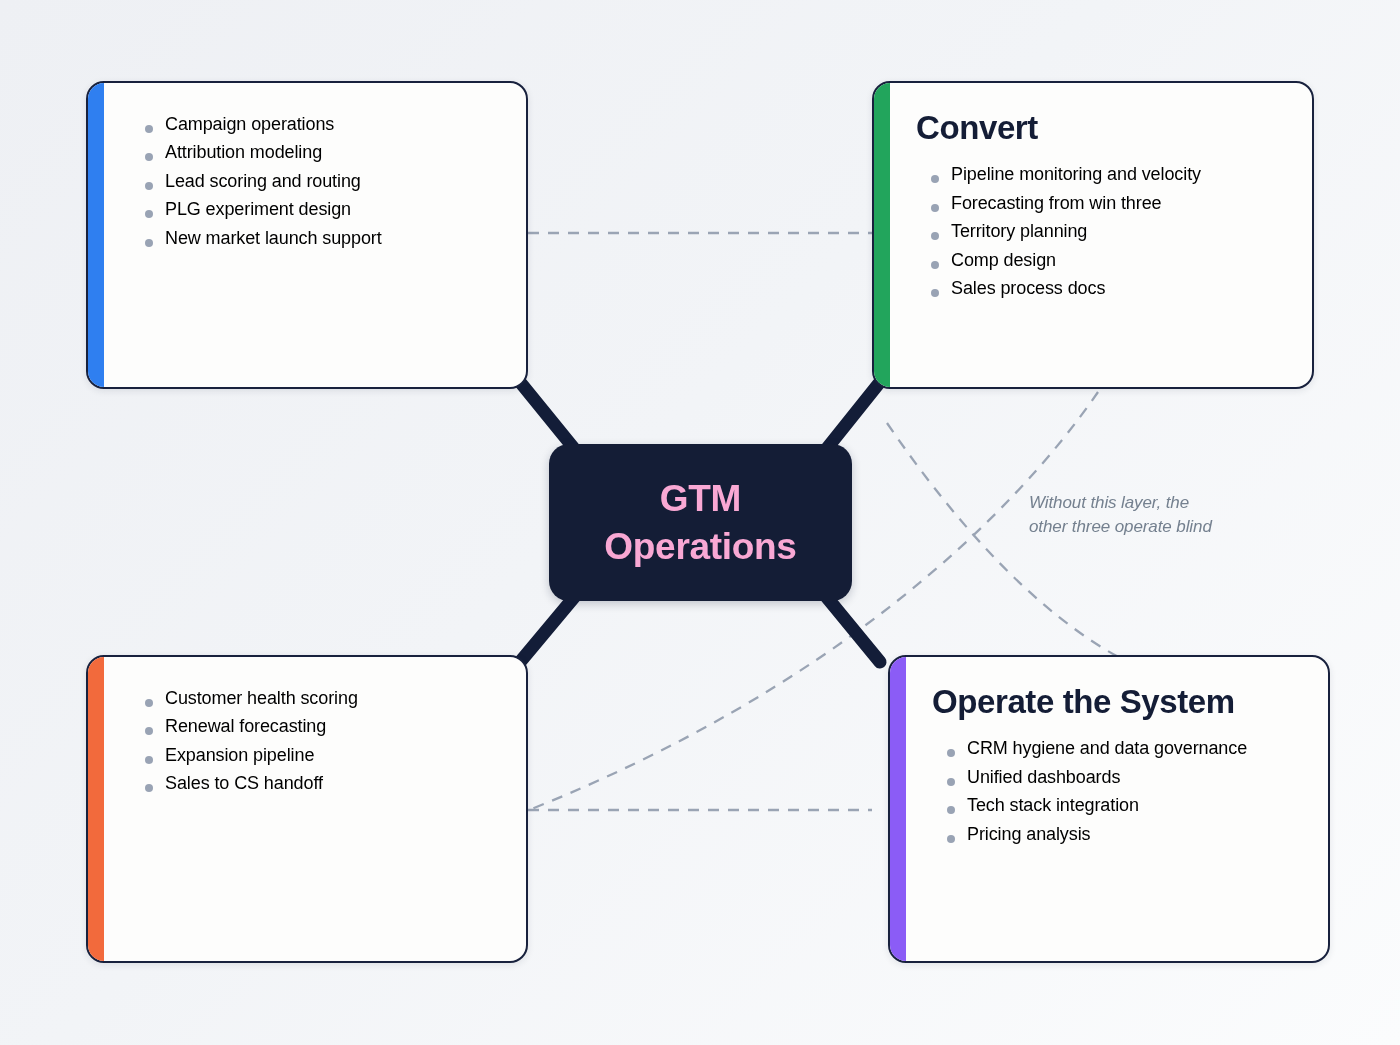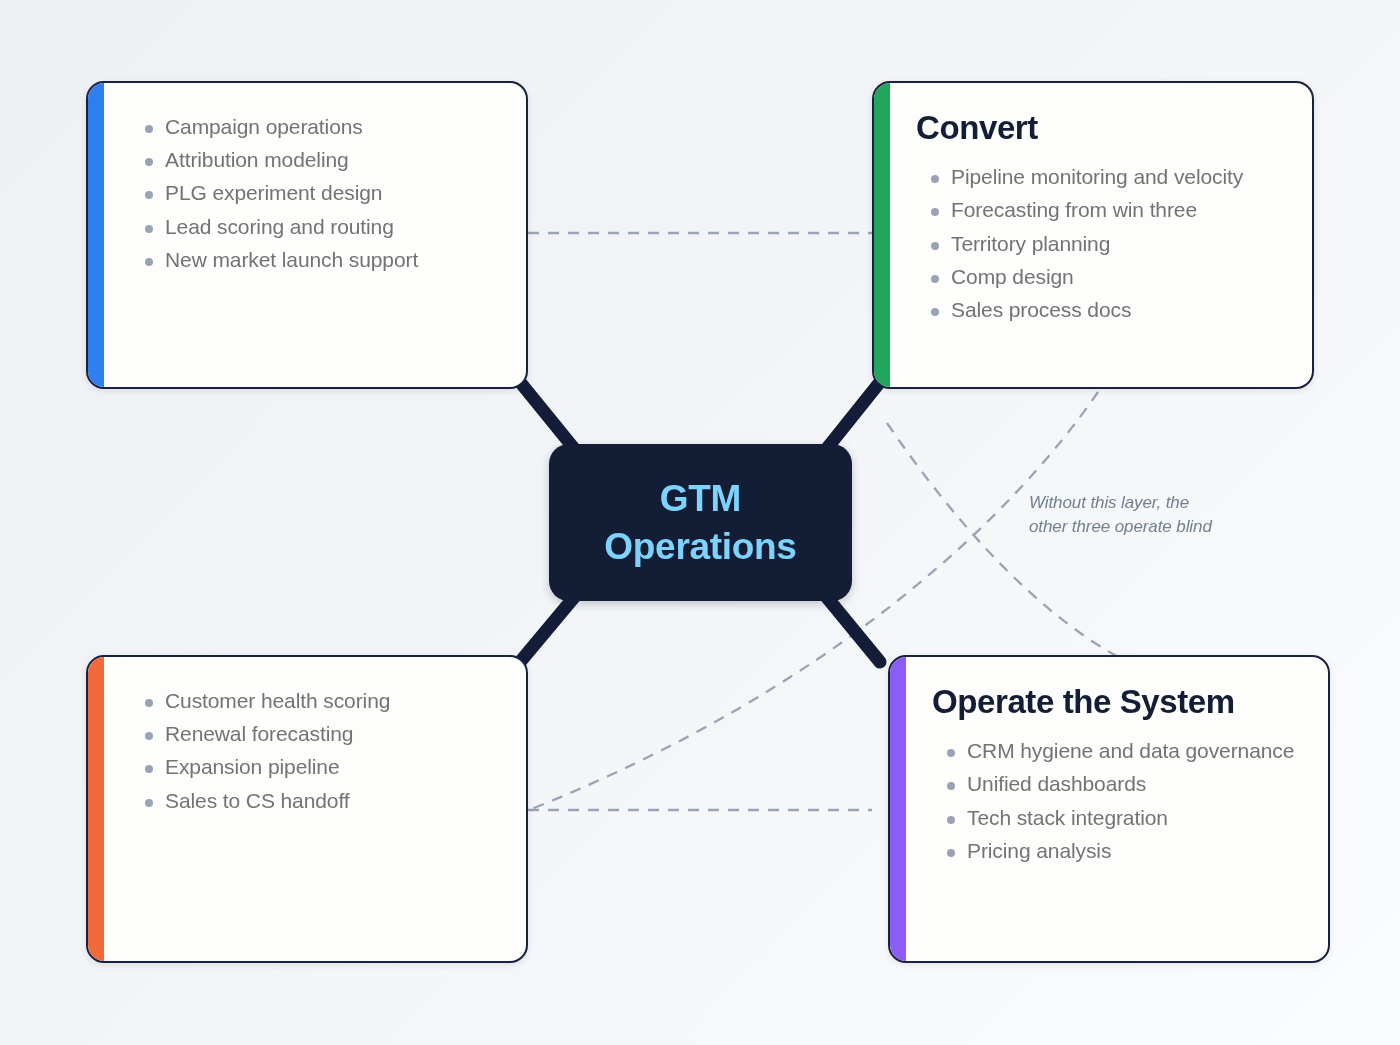--- a/index.html
+++ b/index.html
@@ -79,23 +79,23 @@
     line-height: 1.1;
   }
   ul.card-list {
     list-style: none;
     margin: 0;
     padding: 0;
   }
   ul.card-list li {
     position: relative;
     padding-left: 35px;
-    font-size: 21px;
+    font-size: 18px;
     line-height: 1.58;
-    color: #737373;
+    color: #000000;
     letter-spacing: -0.1px;
   }
   ul.card-list li::before {
     content: "";
     position: absolute;
     left: 15px;
     top: 15px;
     width: 8px;
     height: 8px;
     border-radius: 50%;
@@ -117,21 +117,21 @@
     height: 157px;
     background: #141d36;
     border-radius: 20px;
     display: flex;
     align-items: center;
     justify-content: center;
     text-align: center;
     box-shadow: 0 3px 10px rgba(20, 29, 54, 0.22);
   }
   #hub .hub-label {
-    color: #7dd3fc;
+    color: #f9a8d4;
     font-size: 37px;
     font-weight: bold;
     line-height: 1.28;
     letter-spacing: -0.3px;
     white-space: pre-line;
   }
 
   
   #annotation {
     position: absolute;
@@ -164,22 +164,22 @@
     <line class="spoke" x1="520" y1="662" x2="581" y2="589"></line>
     <line class="spoke" x1="880" y1="662" x2="820" y2="589"></line>
   </svg>
 
   <div class="card" id="card-build-demand">
     <div class="accent" style="background:#2f7ff0"></div>
     <div class="card-body">
       <ul class="card-list">
         <li>Campaign operations</li>
         <li>Attribution modeling</li>
+        <li>Lead scoring and routing</li>
         <li>PLG experiment design</li>
-        <li>Lead scoring and routing</li>
         <li>New market launch support</li>
       </ul>
     </div>
   </div>
 
   <div class="card" id="card-convert">
     <div class="accent" style="background:#22a55c"></div>
     <div class="card-body">
       <h2 class="card-title">Convert</h2>
       <ul class="card-list">

